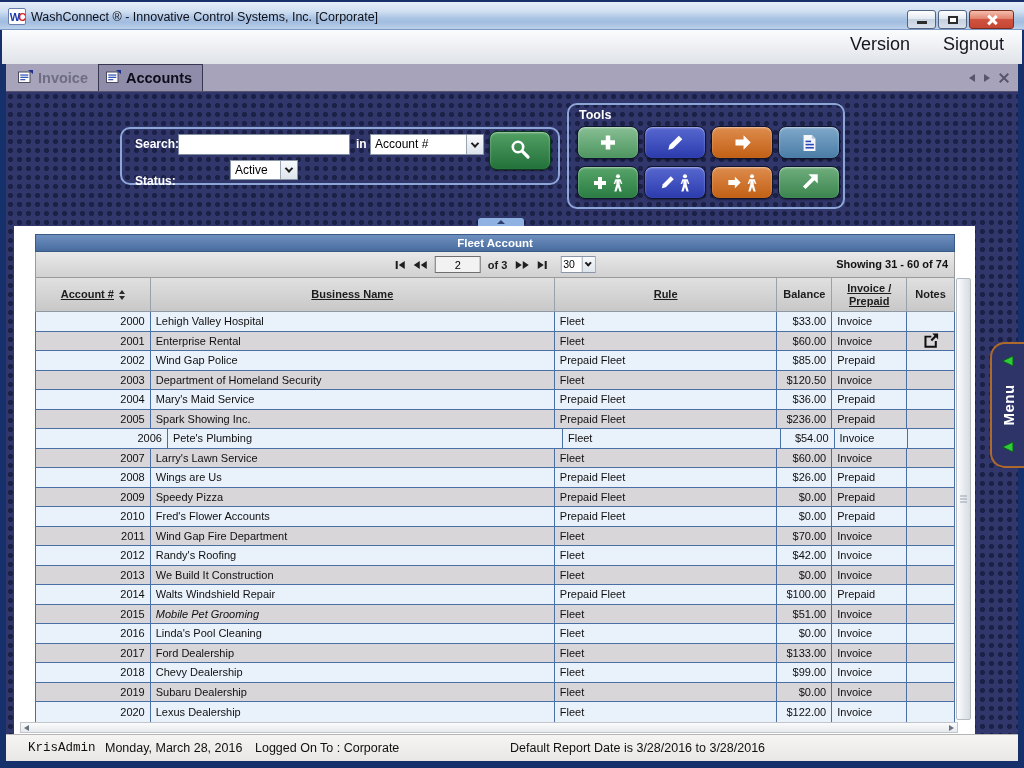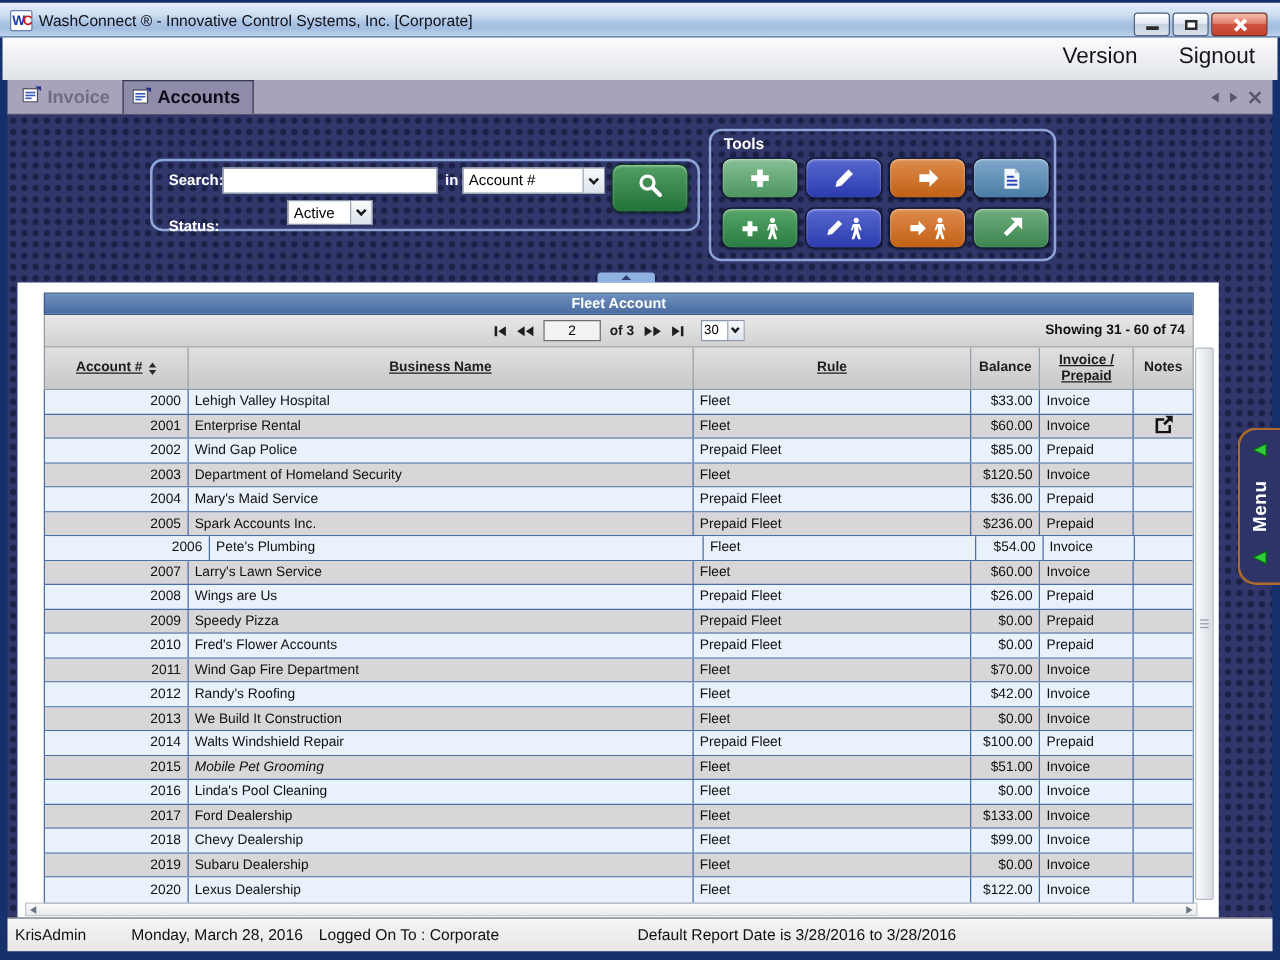--- a/index.html
+++ b/index.html
@@ -127,21 +127,21 @@
     border:2px solid #ad6a2c; border-right:none; border-radius:15px 0 0 15px; cursor:pointer; }
   .menu-tri { position:absolute; left:9px; }
   .menu-tri.top { top:9px; } .menu-tri.bottom { bottom:9px; }
   .menu-label { position:absolute; left:50%; top:50%; transform:translate(-50%,-50%) rotate(-90deg);
     color:#fff; font-weight:bold; font-size:15px; letter-spacing:.5px; }
 
   
   .statusbar { position:absolute; left:6px; top:734px; width:1012px; height:27px;
     background:linear-gradient(#f5f4f3,#e9e7e5); border-top:1px solid #b5b5b5; }
   .statusbar span { position:absolute; top:6px; font-size:12.5px; color:#101010; white-space:nowrap; }
-  .sb-user { left:6px; } .sb-date { left:99px; } .sb-logged { left:249px; } .sb-report { left:504px; }
+  .sb-user { left:22px;font-family:Liberation Mono, monospace; } .sb-date { left:99px; } .sb-logged { left:249px; } .sb-report { left:504px; }
 </style>
 </head>
 <body>
 
 <div class="titlebar">
   <div class="app-logo">
     <span class="w">W</span>
       <span class="c">C</span>
   </div>
   <div class="title-text">WashConnect ® - Innovative Control Systems, Inc. [Corporate]</div>
@@ -397,21 +397,21 @@
         <div class="tr even">
           <div class="td ta-r" style="width: 115px;">2004</div>
           <div class="td " style="width: 405px;">Mary's Maid Service</div>
           <div class="td " style="width: 223px;">Prepaid Fleet</div>
           <div class="td ta-r" style="width: 55px;">$36.00</div>
           <div class="td " style="width: 75px;">Prepaid</div>
           <div class="td ta-c" style="width: 47px;"></div>
         </div>
         <div class="tr odd">
           <div class="td ta-r" style="width: 115px;">2005</div>
-          <div class="td " style="width: 405px;">Spark Accounts Inc.</div>
+          <div class="td " style="width: 405px;">Spark Showing Inc.</div>
           <div class="td " style="width: 223px;">Prepaid Fleet</div>
           <div class="td ta-r" style="width: 55px;">$236.00</div>
           <div class="td " style="width: 75px;">Prepaid</div>
           <div class="td ta-c" style="width: 47px;"></div>
         </div>
         <div class="tr even">
           <div class="td ta-r" style="width: 135px;">2006</div>
           <div class="td " style="width: 405px;">Pete's Plumbing</div>
           <div class="td " style="width: 223px;">Fleet</div>
           <div class="td ta-r" style="width: 55px;">$54.00</div>

